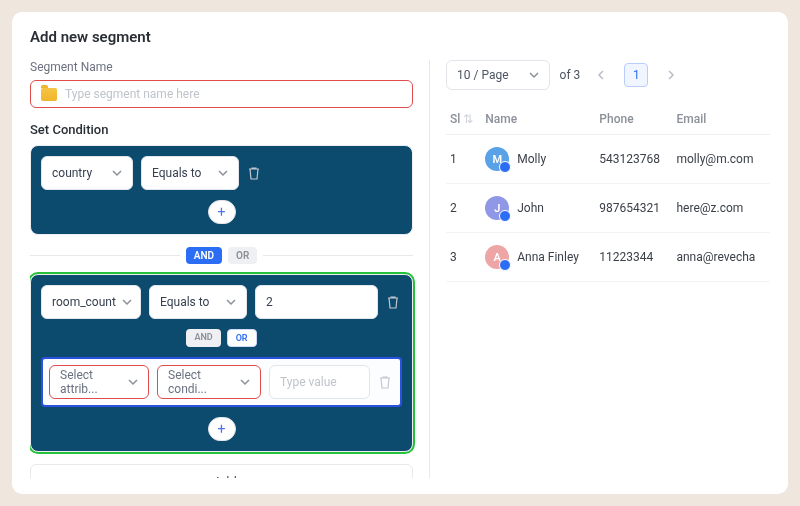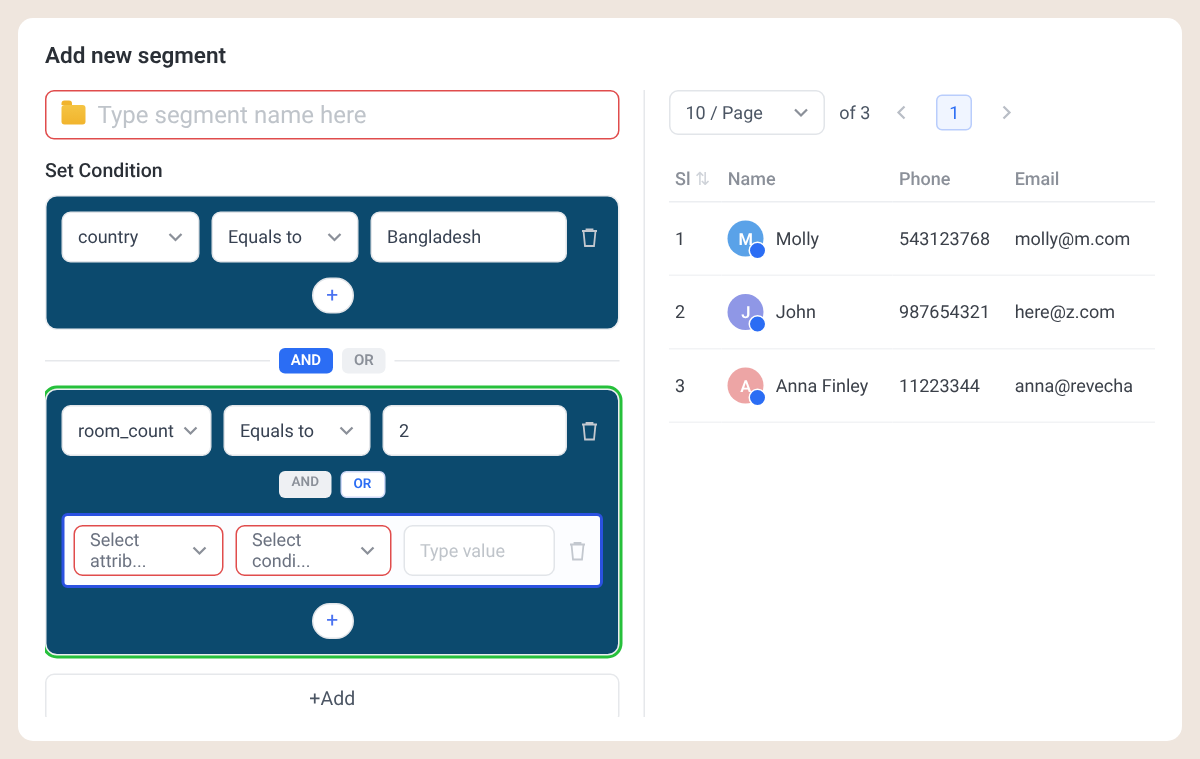--- a/index.html
+++ b/index.html
@@ -7,21 +7,21 @@
   .app { background: #fff; border-radius: 10px; height: 482px; padding: 16px 18px; display: flex; flex-direction: column; }
   .page-title { font-size: 15px; font-weight: 600; color: #2a2f36; margin-bottom: 14px; }
   .columns { display: flex; gap: 0; flex: 1; overflow: hidden; }
   .left { width: 400px; padding-right: 16px; border-right: 1px solid #e6e8eb; overflow-y: auto; }
   .right { flex: 1; padding-left: 16px; overflow: hidden; }
 
   .field-label { font-size: 12px; color: #6b7280; margin-bottom: 6px; display: block; }
   .seg-name-wrap { border: 1px solid #e04c4c; border-radius: 6px; display: flex; align-items: center; padding: 6px 10px; gap: 8px; margin-bottom: 14px; }
   .folder-icon { width: 16px; height: 13px; background: linear-gradient(#f5c443,#f1b42d); border-radius: 2px; position: relative; }
   .folder-icon::before { content:""; position:absolute; top:-3px; left:0; width:7px; height:3px; background:#f1b42d; border-radius:2px 2px 0 0; }
-  .seg-name-input { border:none; outline:none; flex:1; font-size:16px; color:#0369a1; }
+  .seg-name-input { border:none; outline:none; flex:1; font-size:12px; color:#0369a1; }
   .seg-name-input::placeholder { color:#bfc4ca; }
 
   .section-title { font-size: 13px; font-weight: 500; color: #2a2f36; margin-bottom: 8px; }
 
   .group { background:#0c4a6e; border:1px solid #eceef1; border-radius:8px; padding:10px; margin-bottom:12px; }
   .group.green { outline: 2.5px solid #26c03b; outline-offset: 0; }
   .group.blue-inner { border:2.5px solid #2b51e1; border-radius:4px; padding:6px; background:#fcfdff; }
 
   .cond-row { display:flex; gap:8px; align-items:center; margin-bottom:10px; }
   .sel, .valbox { background:#fff; border:1px solid #e2e5e9; border-radius:6px; height:34px; display:flex; align-items:center; justify-content:space-between; padding:0 10px; font-size:12px; color:#374151; }
@@ -62,20 +62,21 @@
   .avatar::after { content:""; position:absolute; bottom:-2px; right:-2px; width:10px; height:10px; background:#2b6df4; border:1.5px solid #fff; border-radius:50%; }
   .sort-icon { color:#cfd3d9; }
 </style>
 </head>
 <body>
 
 <div class="app">
   <div class="page-title">Add new segment</div>
   <div class="columns">
     <div class="left">
+      <label class="field-label">Segment Name</label>
       <div class="seg-name-wrap">
         <span class="folder-icon"></span>
         <input class="seg-name-input" placeholder="Type segment name here" style="">
       </div>
 
       <div class="section-title">Set Condition</div>
 
       <div class="group">
         <div class="cond-row">
           <div class="sel" style="width:92px">
@@ -86,23 +87,20 @@
                 </svg>
               </span>
           </div>
           <div class="sel" style="width:98px">
             <span>Equals to</span>
             <span class="caret">
                 <svg width="10" height="10" viewBox="0 0 10 10">
                   <path d="M1 3l4 4 4-4" stroke="#8b9099" stroke-width="1.5" fill="none"></path>
                 </svg>
               </span>
-          </div>
-          <div class="valbox">
-            <input value="Bangladesh" style="">
           </div>
           <span class="trash"><svg width="14" height="14" viewBox="0 0 14 14">
                 <path d="M2 3h10M5 3V2h4v1M3 3l1 10h6l1-10" stroke="#c3c8cf" stroke-width="1.2" fill="none"></path>
               </svg></span>
         </div>
         <div class="plus-btn">+</div>
       </div>
 
       <div class="andor-center">
         <span class="pill and-active">AND</span>

